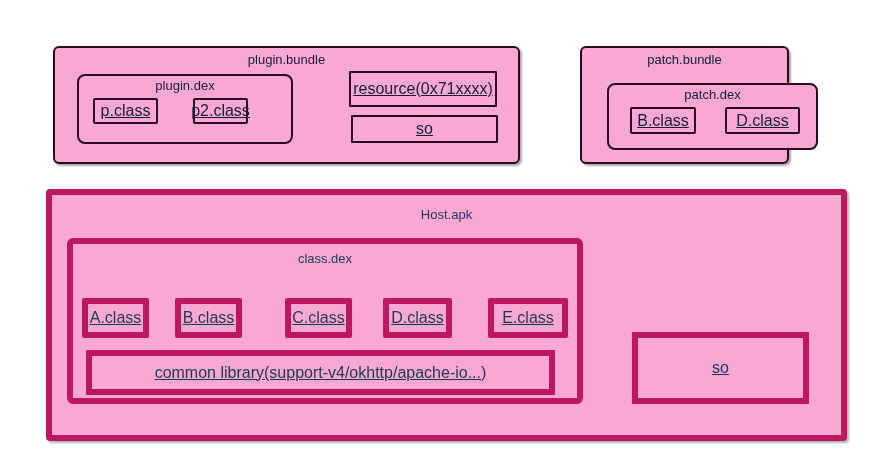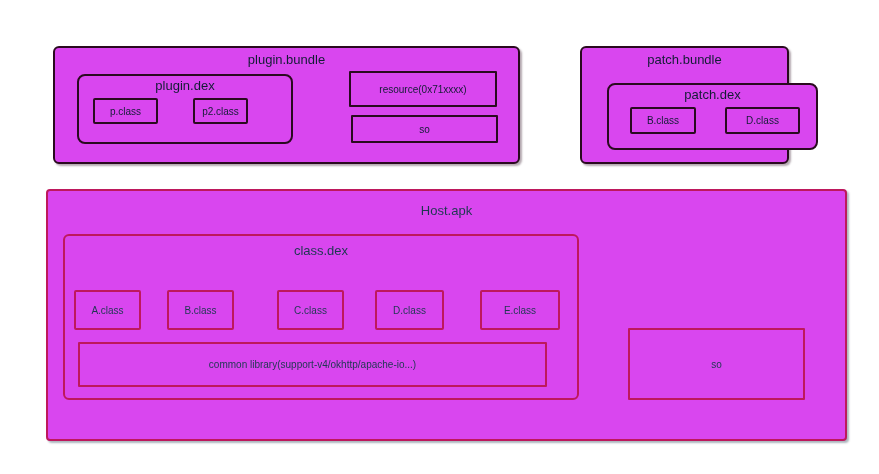--- a/index.html
+++ b/index.html
@@ -1,34 +1,34 @@
 <!DOCTYPE html>
 <html><head>
 <meta charset="utf-8">
 <style>
   html,body{margin:0;padding:0;background:#ffffff;}
   .canvas{
     position:relative;width:879px;height:474px;background:#ffffff;
     font-family:"Liberation Sans","DejaVu Sans",sans-serif;
     overflow:hidden;
   }
-  .box{position:absolute;box-sizing:border-box;background:#d946ef;}
+  .box{position:absolute;box-sizing:border-box;background:#f9a8d4;}
   
   .pb{border:2px solid #2a0a1f;}
   
-  .hb{border:2px solid #be185d;}
+  .hb{border:6px solid #be185d;}
   .shadow-p{box-shadow:2px 2px 2px rgba(40,10,30,.35);}
   .shadow-h{box-shadow:2px 2px 2px rgba(18,45,70,.35);}
   .title{
     position:absolute;left:0;right:0;text-align:center;
     font-size:13px;line-height:16px;white-space:nowrap;
   }
   .center{
     display:flex;align-items:center;justify-content:center;
-    font-size:10px;white-space:nowrap;
+    font-size:16px;white-space:nowrap;text-decoration:underline;
   }
   .pt{color:#131c35;}
   .ht{color:#1d3850;}
 
   
   .plugin-bundle{left:53px;top:46px;width:467px;height:118px;border-radius:6px;}
   .plugin-dex{left:22px;top:26px;width:216px;height:70px;border-radius:8px;}
   .p-class{left:14px;top:22px;width:65px;height:26px;border-radius:2px;}
   .p2-class{left:114px;top:22px;width:55px;height:26px;border-radius:2px;}
   .plugin-resource{left:294px;top:23px;width:148px;height:36px;border-radius:1px;}

